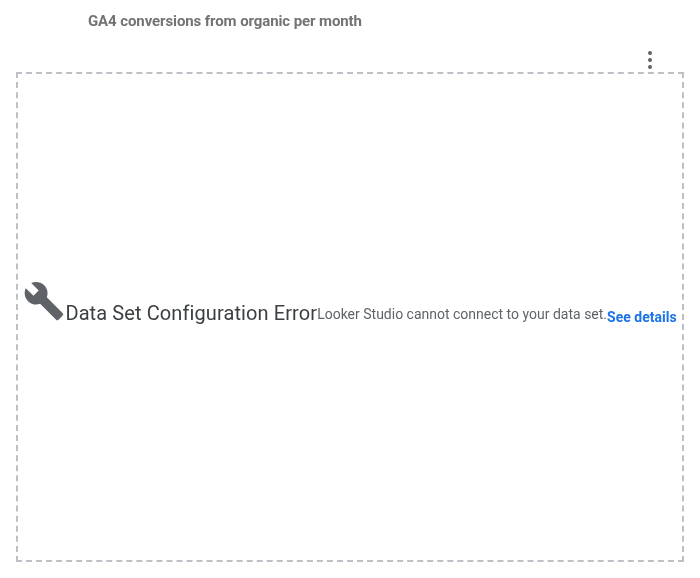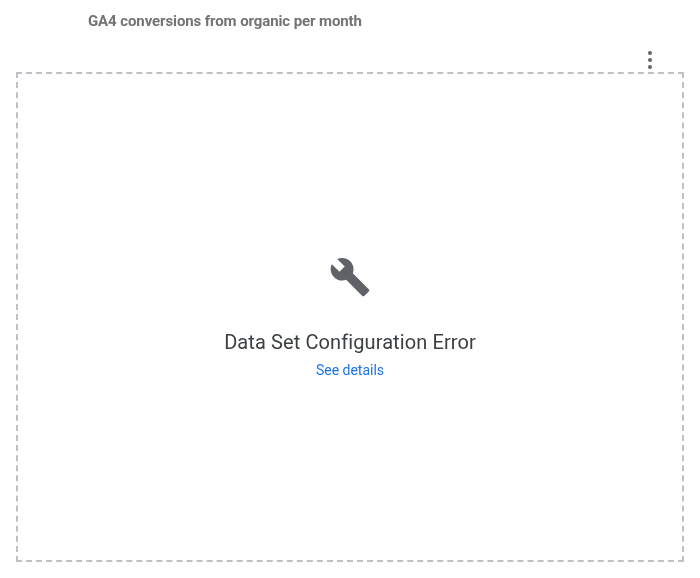--- a/index.html
+++ b/index.html
@@ -50,21 +50,20 @@
       bottom: 16px;
       border: 2px dashed #bdc1c6;
       display: flex;
       flex-direction: column;
       align-items: center;
       justify-content: center;
       background: #fff;
     }
     .error-block {
       display: flex;
-      flex-direction: column;
       align-items: center;
       text-align: center;
     }
     .wrench-icon {
       width: 42px;
       height: 42px;
       margin-bottom: 32px;
     }
     .wrench-icon svg {
       width: 100%;
@@ -79,21 +78,21 @@
       letter-spacing: 0.1px;
     }
     .error-subtitle {
       font-size: 14px;
       font-weight: 400;
       color: #5f6368;
       margin-bottom: 6px;
     }
     .error-link {
       font-size: 14px;
-      font-weight: 400;
+      font-weight: 700;
       color: #1a73e8;
       cursor: pointer;
     }
   </style>
 </head>
 <body>
 
 <div class="header">
   <div class="page-title">GA4 conversions from organic per month</div>
 </div>
@@ -105,15 +104,16 @@
 </div>
 
 <div class="chart-container">
   <div class="error-block">
     <div class="wrench-icon">
       <svg viewBox="0 0 24 24" xmlns="http://www.w3.org/2000/svg">
         <path d="M22.7 19l-9.1-9.1c.9-2.3.4-5-1.5-6.9-2-2-5-2.4-7.4-1.3L9 6 6 9 1.6 4.7C.4 7.1.9 10.1 2.9 12.1c1.9 1.9 4.6 2.4 6.9 1.5l9.1 9.1c.4.4 1 .4 1.4 0l2.3-2.3c.5-.4.5-1.1.1-1.4z"></path>
       </svg>
     </div>
     <div class="error-title">Data Set Configuration Error</div>
+    <div class="error-subtitle">Looker Studio cannot connect to your data set.</div>
     <div class="error-link">See details</div>
   </div>
 </div>
 
 </body></html>

